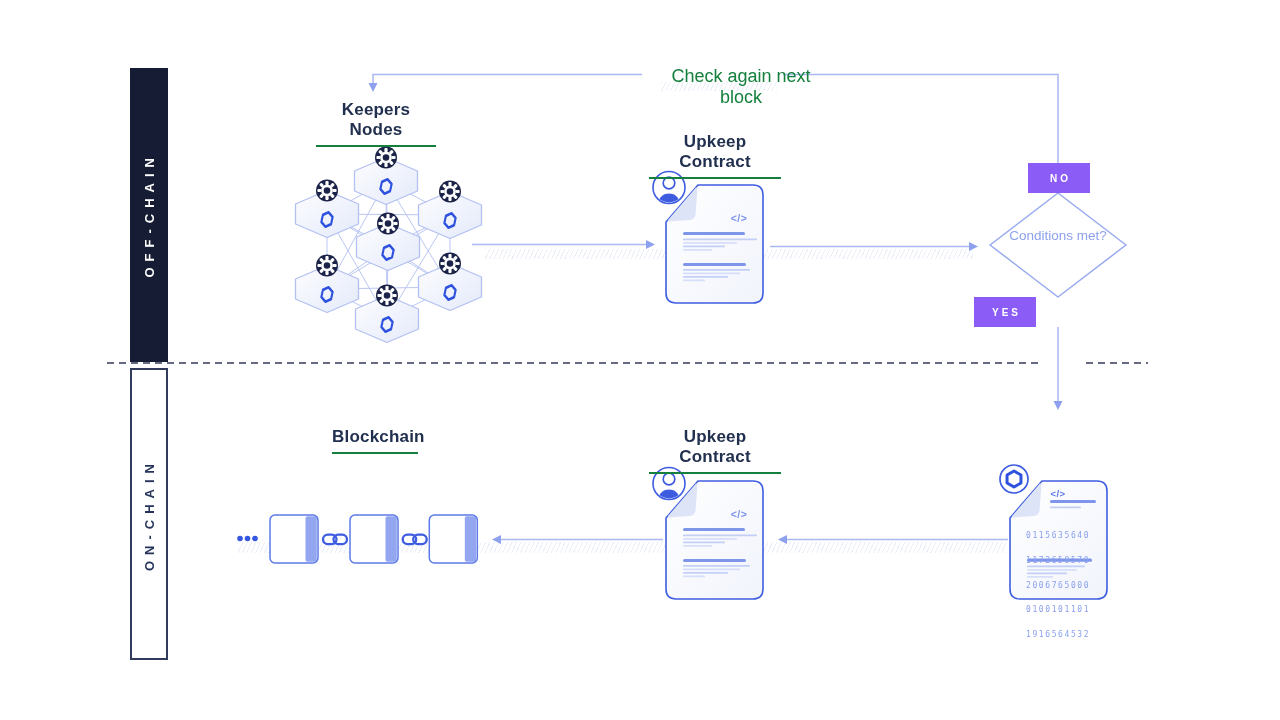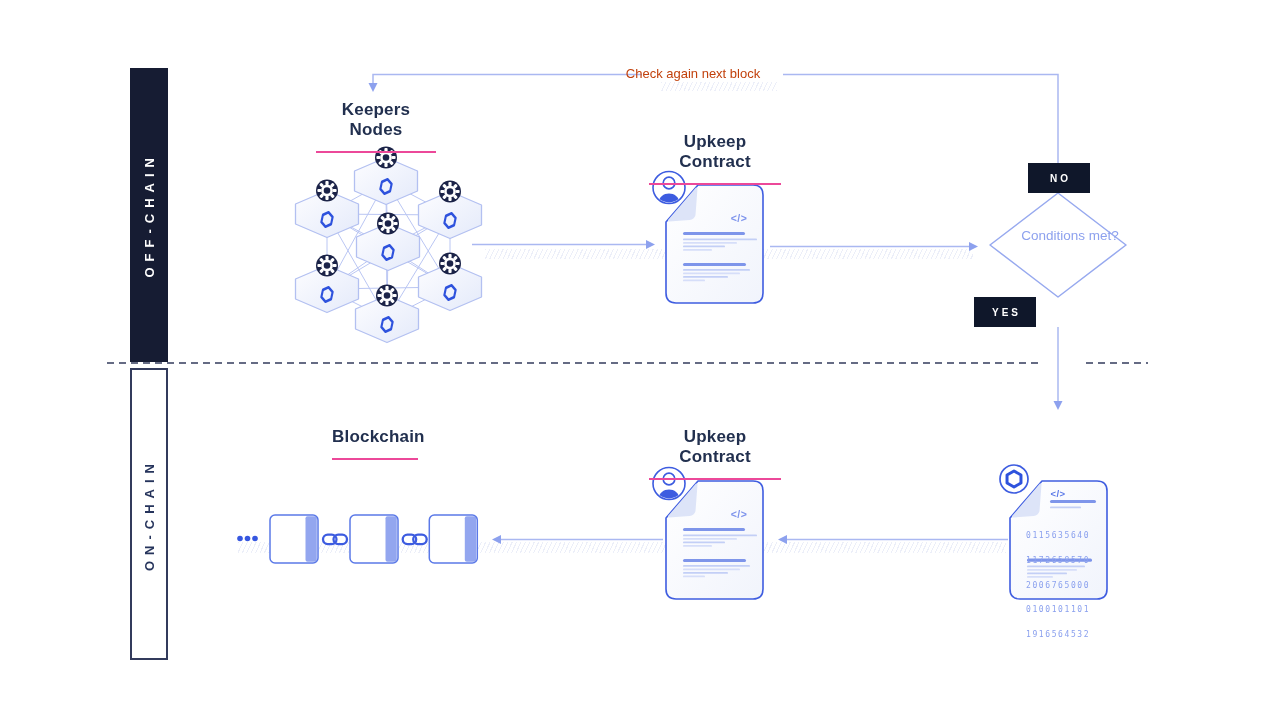--- a/index.html
+++ b/index.html
@@ -14,32 +14,32 @@
   .lane-off{left:130px;top:68px;width:38px;height:294px;background:#161c33;}
   .lane-on{left:130px;top:368px;width:38px;height:292px;background:#ffffff;border:2px solid #333b5c;}
   .lane-text{writing-mode:vertical-rl;transform:rotate(180deg);
              font-size:13px;font-weight:700;letter-spacing:6px;}
   .lane-off .lane-text{color:#ffffff;}
   .lane-on .lane-text{color:#26345c;}
 
   
   .ntitle{position:absolute;z-index:2;text-align:center;color:#22304f;
           font-size:17px;font-weight:700;letter-spacing:0.2px;
-          border-bottom:2px solid #ec4899;padding-bottom:11px;}
+          border-bottom:2px solid #15803d;padding-bottom:5px;}
   .t-keepers-nodes{left:316px;top:100px;width:120px;}
   .t-upkeep-top{left:649px;top:132px;width:132px;}
   .t-blockchain{left:332px;top:427px;width:86px;}
   .t-upkeep-bottom{left:649px;top:427px;width:132px;}
   .t-keepers-registry{left:993px;top:427px;width:131px;}
 
-  .loop-label{left:613px;top:66px;width:160px;text-align:center;
-              color:#c2410c;font-size:13px;}
+  .loop-label{left:661px;top:66px;width:160px;text-align:center;
+              color:#15803d;font-size:18px;}
   .conditions{left:1008px;top:228px;width:100px;text-align:center;
-              color:#8da1ee;font-size:13.5px;line-height:16px;margin-left:12px;}
-  .badge{position:absolute;z-index:2;width:62px;height:30px;background:#0f172a;
+              color:#8da1ee;font-size:13.5px;line-height:16px;}
+  .badge{position:absolute;z-index:2;width:62px;height:30px;background:#8b5cf6;
          color:#ffffff;font-size:10px;font-weight:700;letter-spacing:3px;text-indent:3px;
          display:flex;align-items:center;justify-content:center;}
   .badge-no{left:1028px;top:163px;}
   .badge-yes{left:974px;top:297px;}
 
   .binary{left:1026px;top:516px;width:72px;color:#8aa0ee;
           font-family:"DejaVu Sans Mono",monospace;font-size:8px;
           letter-spacing:1.6px;line-height:8.2px;white-space:pre;}
   .codeglyph{position:absolute;z-index:2;width:26px;text-align:center;
              color:#7d93ec;font-size:10.5px;font-weight:700;letter-spacing:0.5px;}

